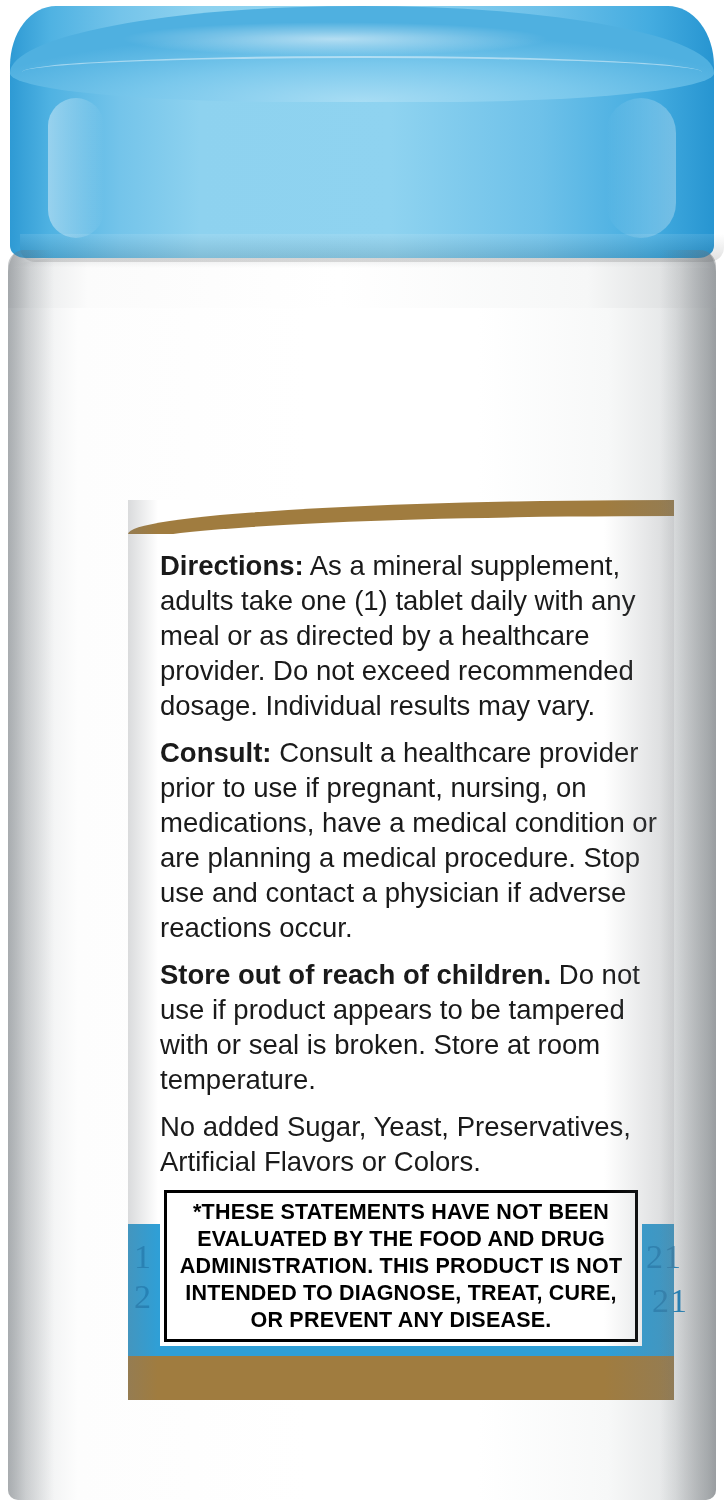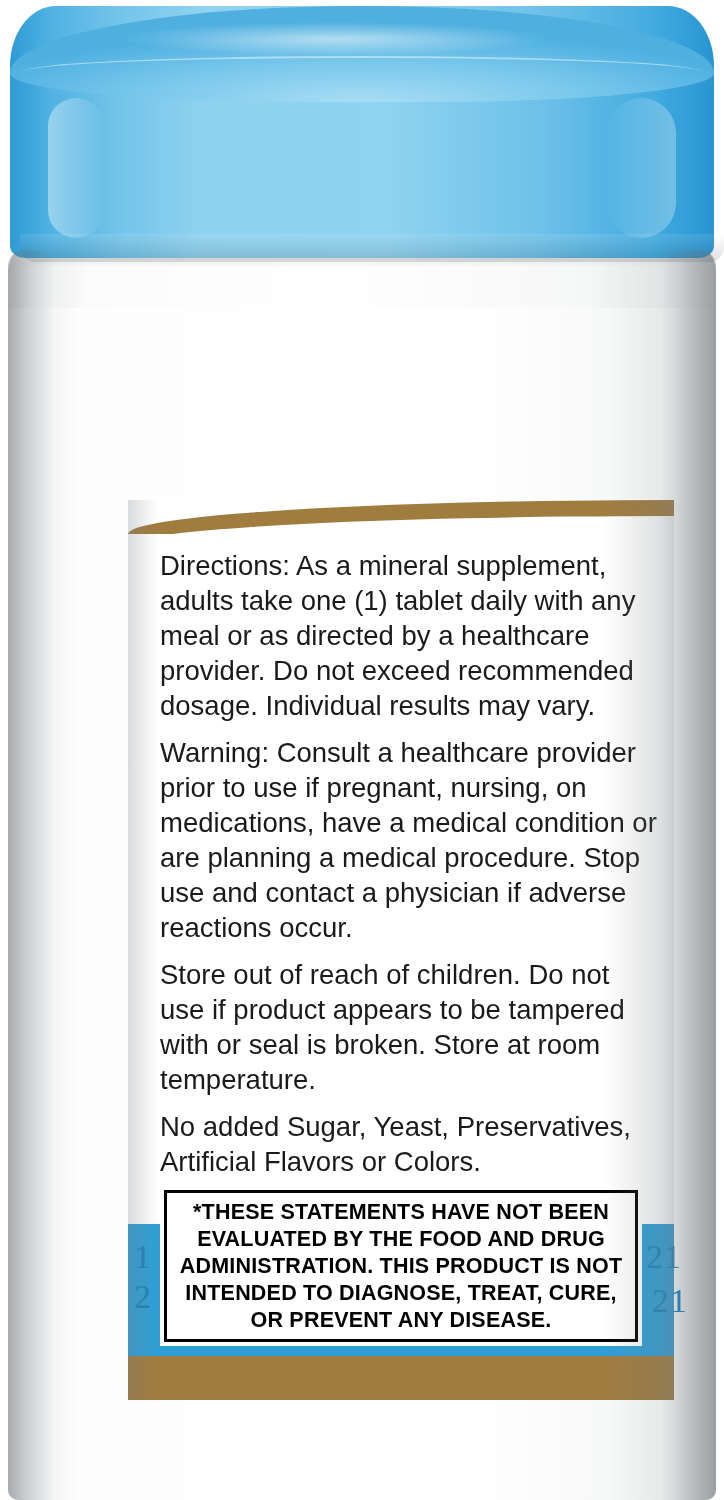--- a/index.html
+++ b/index.html
@@ -214,21 +214,21 @@
     position: absolute;
     left: 160px;
     top: 548px;
     width: 500px;
     color: #1a1a1a;
     font-size: 27.5px;
     line-height: 35px;
     font-family: "Liberation Sans", sans-serif;
   }
   .label-text p { margin: 0 0 12px 0; }
-  .label-text b { font-weight: normal; text-align: center; }
+  .label-text b { font-weight: bold; text-align: center; }
 
   .fda-box {
     position: absolute;
     left: 164px;
     top: 1190px;
     width: 474px;
     height: 152px;
     box-sizing: border-box;
     border: 3px solid #000;
     background: #fff;
@@ -313,21 +313,21 @@
 
   <div class="ghost-num ghost-1">1</div>
   <div class="ghost-num ghost-2">2</div>
   <div class="ghost-num ghost-3">21</div>
   <div class="ghost-num ghost-4">21</div>
 
   <div class="label-white-cover" style="border:none;"></div>
 
   <div class="label-text">
     <p><b>Directions:</b><span> As a mineral supplement, adults take one (1) tablet daily with any meal or as directed by a healthcare provider. Do not exceed recommended dosage. Individual results may vary.</span></p>
-    <p><b>Warning:</b><span> Consult a healthcare provider prior to use if pregnant, nursing, on medications, have a medical condition or are planning a medical procedure. Stop use and contact a physician if adverse reactions occur.</span></p>
+    <p><b>Consult:</b><span> Consult a healthcare provider prior to use if pregnant, nursing, on medications, have a medical condition or are planning a medical procedure. Stop use and contact a physician if adverse reactions occur.</span></p>
     <p><b>Store out of reach of children.</b><span> Do not use if product appears to be tampered with or seal is broken. Store at room temperature.</span></p>
     <p>No added Sugar, Yeast, Preservatives, Artificial Flavors or Colors.</p>
   </div>
 
   <div class="fda-box">
     <div class="fda-text">*THESE STATEMENTS HAVE NOT BEEN EVALUATED BY THE FOOD AND DRUG ADMINISTRATION. THIS PRODUCT IS NOT INTENDED TO DIAGNOSE, TREAT, CURE, OR PREVENT ANY DISEASE.</div>
   </div>
 
   <div class="label-shade-left"></div>
   <div class="label-shade-right"></div>

